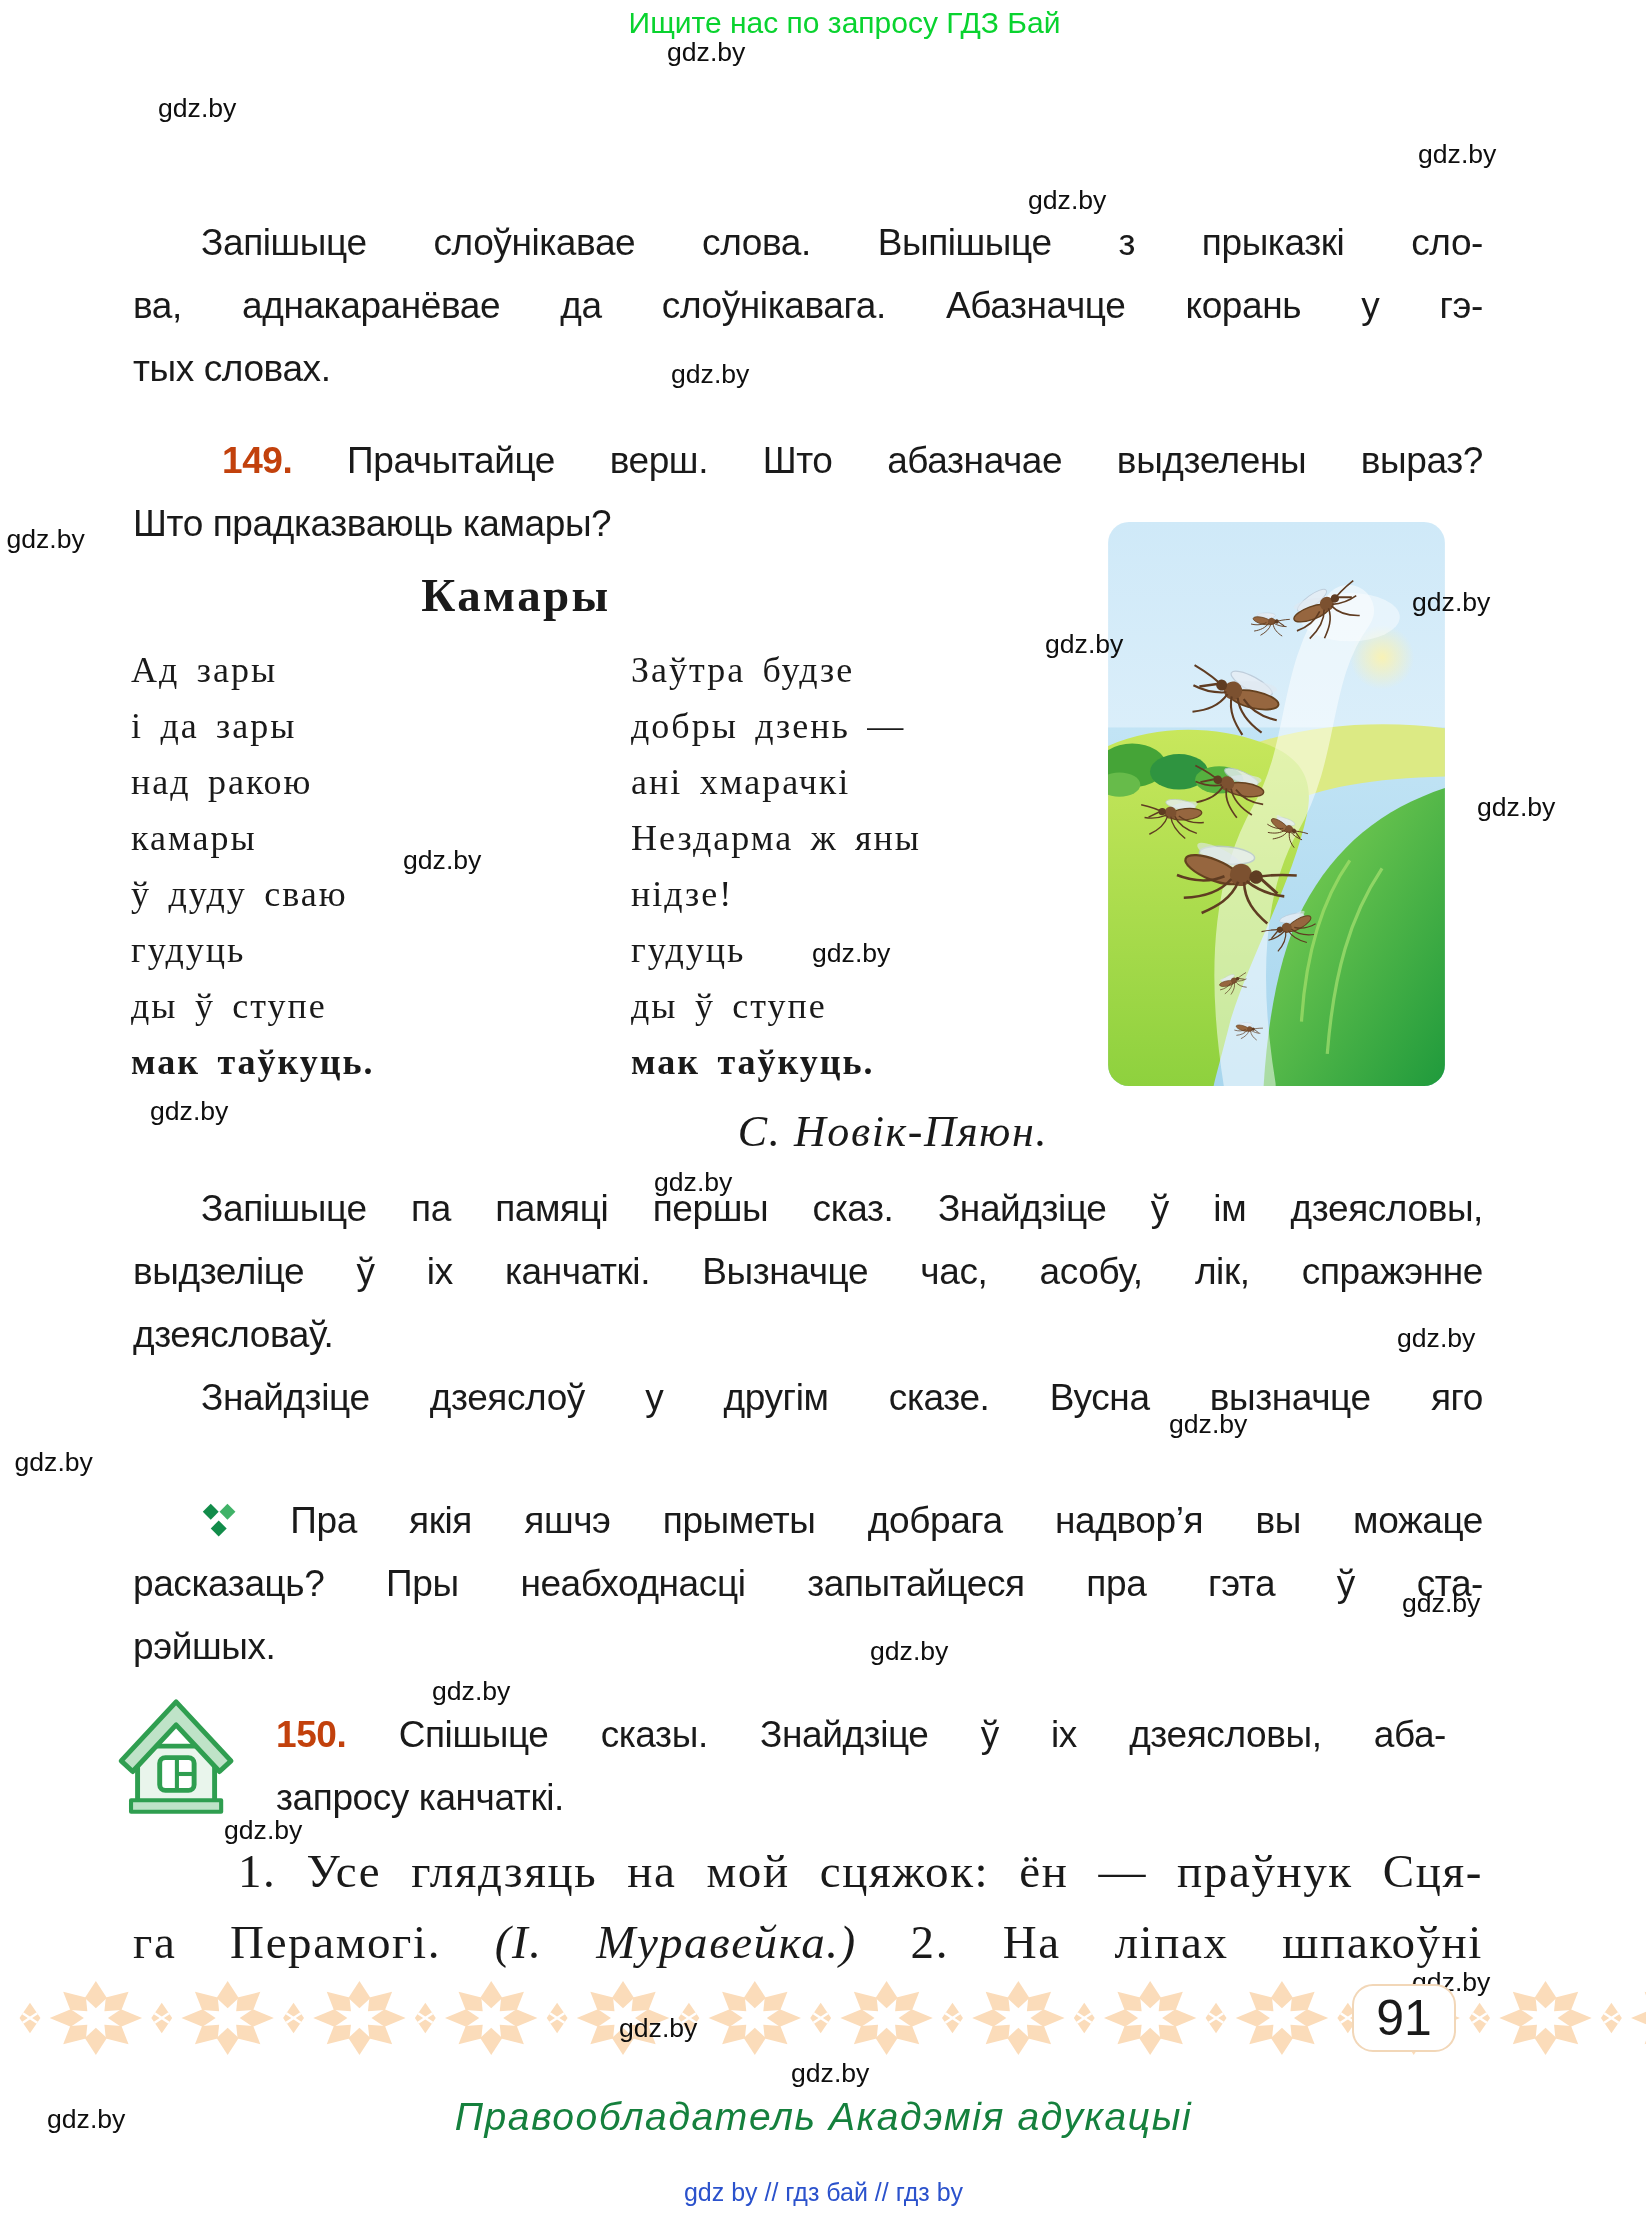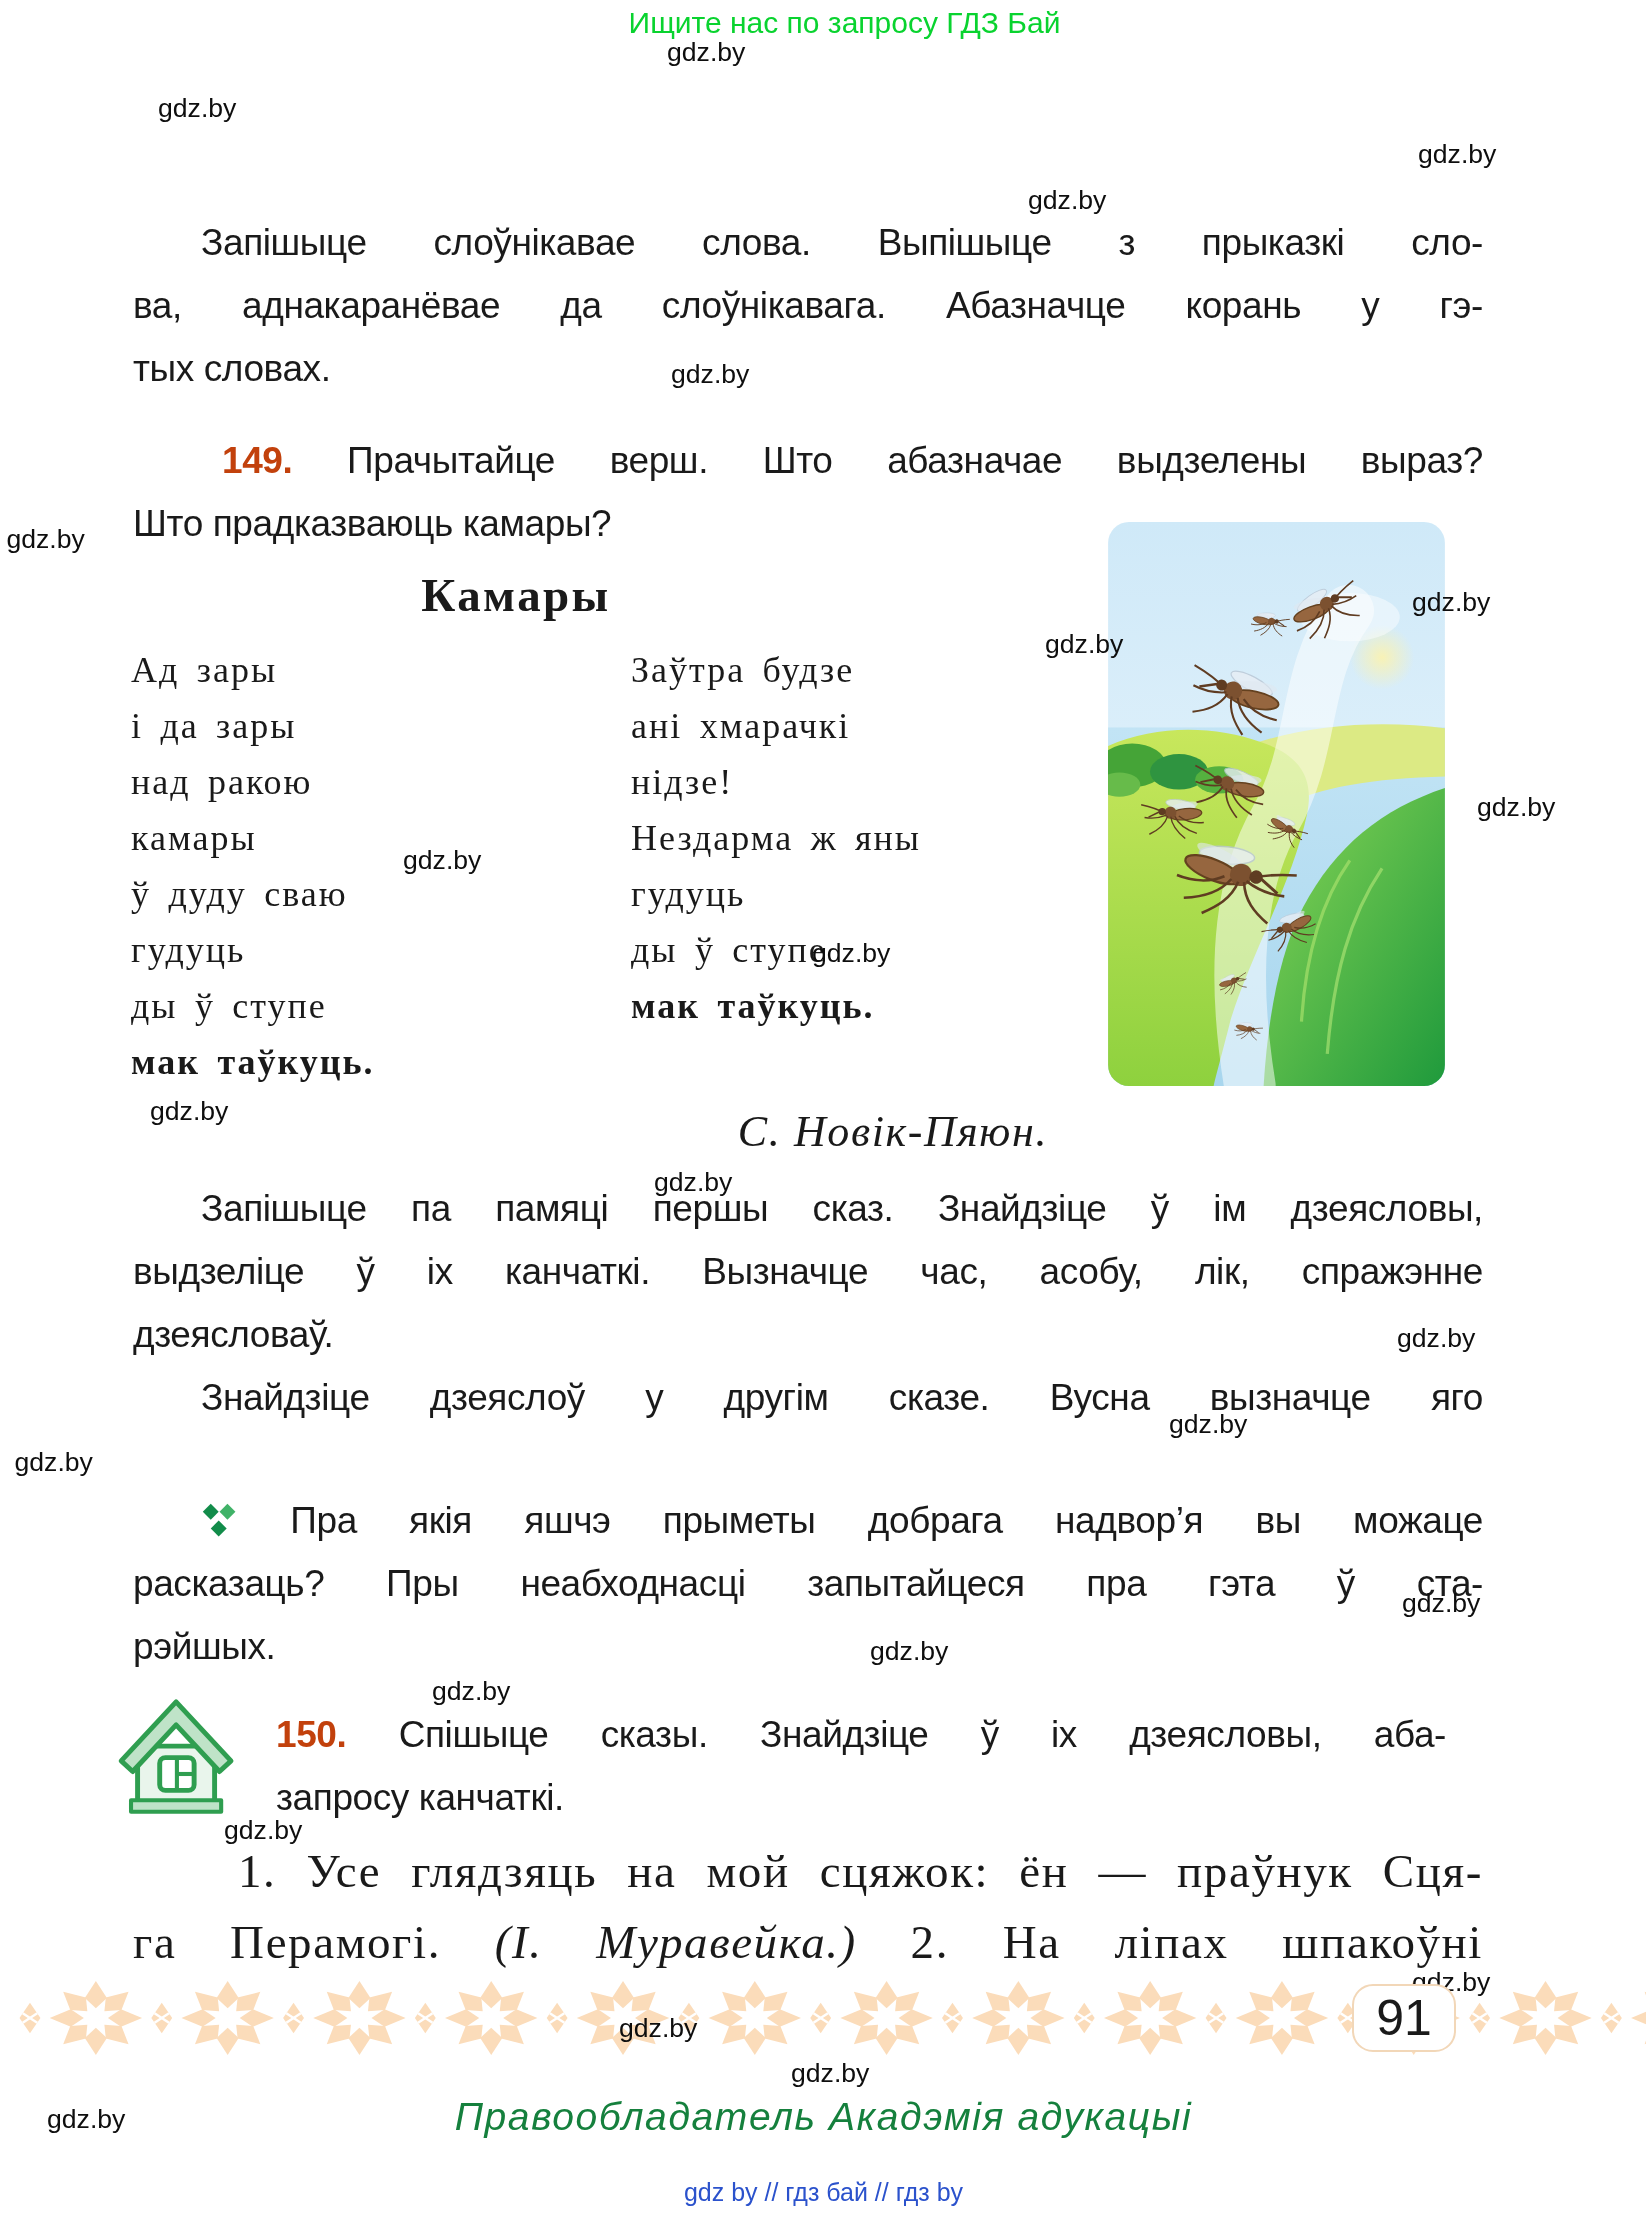--- a/index.html
+++ b/index.html
@@ -57,23 +57,24 @@
     <div>над ракою</div>
     <div>камары</div>
     <div>ў дуду сваю</div>
     <div>гудуць</div>
     <div>ды ў ступе</div>
     <div>мак таўкуць.</div>
   </div>
 
   <div class="abs poem poem-col" style="left:631px;top:642px;">
     <div>Заўтра будзе</div>
+    <div>добры дзень —</div>
     <div>ані хмарачкі</div>
+    <div>Нездарма ж яны</div>
     <div>нідзе!</div>
-    <div>Нездарма ж яны</div>
     <div>гудуць</div>
     <div>ды ў ступе</div>
     <div>мак таўкуць.</div>
   </div>
 
   <div class="abs author" style="left:548px;top:1106px;width:500px;">С. Новік-Пяюн.</div>
 
   <div class="abs illus" style="left:1108px;top:522px;width:337px;height:564px;">
     <svg width="337" height="564" viewBox="0 0 418 700">
       <defs>

